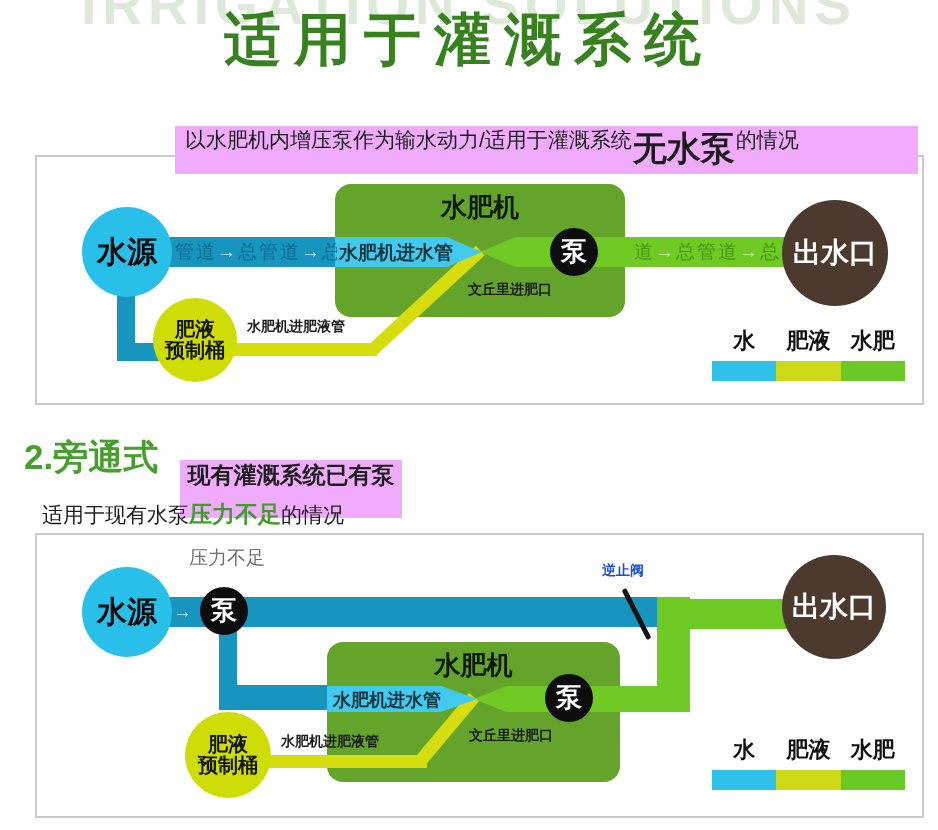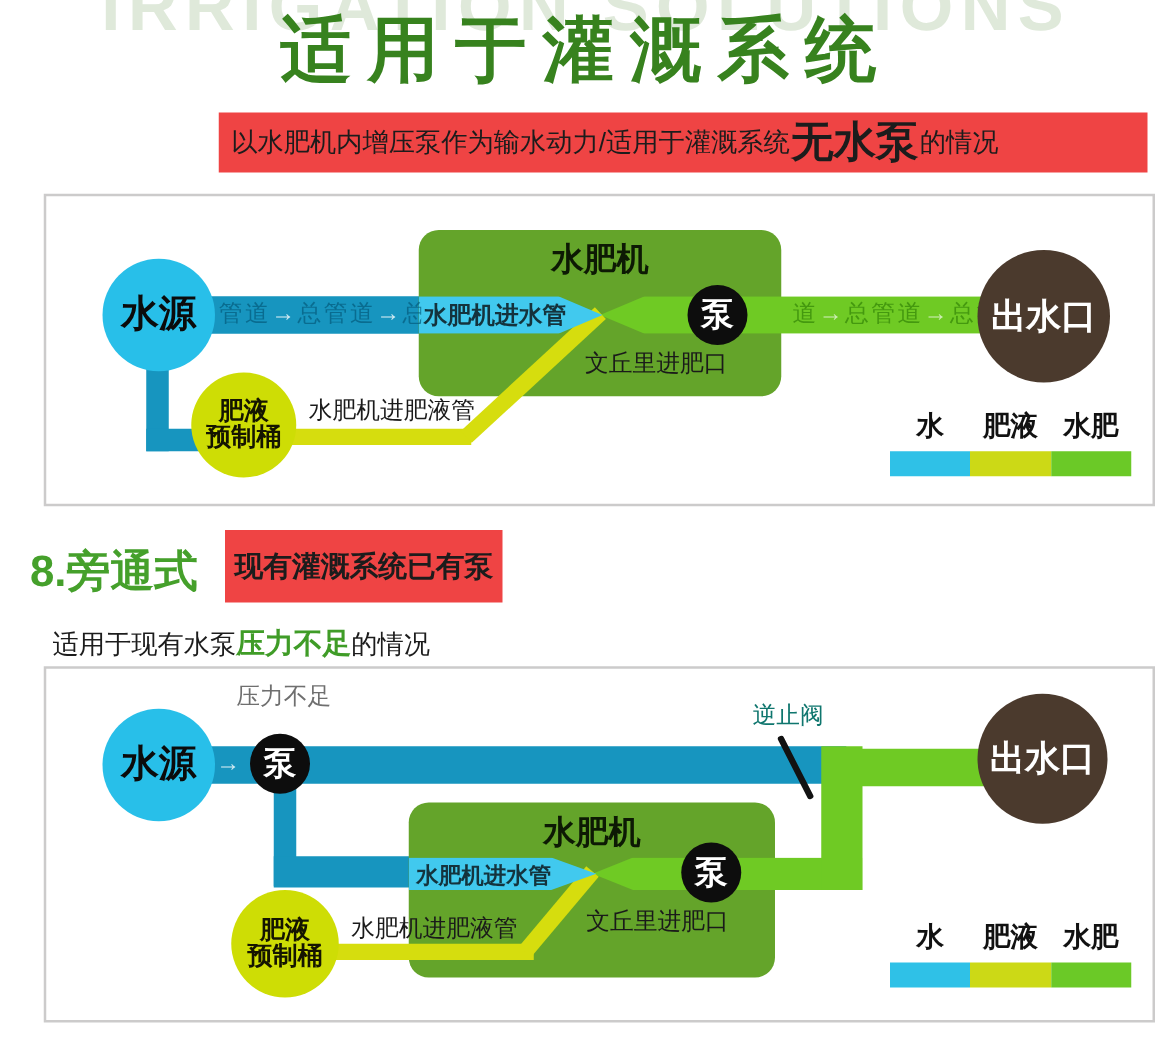--- a/index.html
+++ b/index.html
@@ -16,22 +16,22 @@
     font-size:55px;font-weight:bold;letter-spacing:6px;
     color:#dfe9da;white-space:nowrap;z-index:1;
   }
   .title{
     left:0;right:0;top:2px;margin:0;text-align:center;
     font-size:57px;font-weight:bold;letter-spacing:13px;
     color:#37821e;z-index:2;
   }
   .sec-heading{font-weight:bold;font-size:35px;color:#45a02b;white-space:nowrap;z-index:3;}
   .desc-box{
-    background:#ef4444;display:flex;align-items:center;
-    font-size:21px;color:#1c1c1c;white-space:nowrap;z-index:3;
+    background:#f0abfc;display:flex;
+    font-size:21px;color:#1c1c1c;white-space:nowrap;z-index:3;margin-top:36px;
   }
   .desc-box b{font-size:34px;margin:0 1px;}
   .note-line{font-size:21px;color:#1c1c1c;white-space:nowrap;z-index:3;}
   .note-line b{color:#3f9c27;font-size:23px;}
   
   .dbox{
     background:#fff;border:2px solid #cccbcb;z-index:2;
   }
   
   .circle{
@@ -43,21 +43,21 @@
   .c-tank{background:#cedd05;color:#151500;font-size:20px;z-index:6;}
   .c-outlet{background:#4b3a2d;color:#fff;font-size:28px;z-index:7;}
   .c-pump{background:#0d0d0d;color:#fff;font-size:26px;z-index:8;}
   .pipe-teal{background:#1795bf;z-index:3;}
   .pipe-cyan{background:#41c9ee;z-index:5;}
   .pipe-green{background:#6fca24;z-index:4;}
   .pipe-yellow{background:#d6dd0e;z-index:4;}
   .machine{background:#64a42a;border-radius:16px;z-index:4;}
   .machine-label{font-size:26px;font-weight:bold;color:#0d1a04;text-align:center;z-index:6;}
   .pipe-label{font-size:19px;color:#14333d;font-weight:bold;white-space:nowrap;z-index:7;line-height:1;}
-  .lbl-dark{font-size:19px;color:#1a1a1a;white-space:nowrap;z-index:7;line-height:1;}
+  .lbl-dark{font-size:14px;color:#1a1a1a;white-space:nowrap;z-index:7;line-height:1;font-weight:bold;}
   .lbl-gray{font-size:19px;color:#6f6f6f;white-space:nowrap;z-index:7;line-height:1;}
   .pipe-flow{white-space:nowrap;overflow:hidden;font-size:19px;letter-spacing:2px;z-index:6;}
   .pipe-flow .pch{color:rgba(6,95,128,0.75);}
   .pipe-flow .par{color:rgba(255,255,255,0.8);}
   .pipe-flow .gch{color:rgba(58,140,10,0.8);}
   .pipe-flow .gar{color:rgba(255,255,255,0.65);}
   .taper-right{clip-path:polygon(0 0,76% 0,100% 50%,76% 100%,0 100%);}
   .taper-left-d1{clip-path:polygon(0 50%,10% 0,100% 0,100% 100%,10% 100%);}
   .taper-left-d2{clip-path:polygon(0 50%,15% 0,100% 0,100% 100%,15% 100%);}
   .slash{background:#121212;z-index:8;border-radius:2px;}
@@ -135,21 +135,21 @@
         <span>水肥</span>
       </div>
       <div class="legend-bars">
         <i class="sw-water"></i>
         <i class="sw-fert"></i>
         <i class="sw-mix"></i>
       </div>
     </div>
   </div>
 
-  <div class="abs sec-heading" style="left:24px;top:434px;">8.旁通式</div>
+  <div class="abs sec-heading" style="left:24px;top:434px;">2.旁通式</div>
   <div class="abs desc-box" style="left:180px;top:424px;width:222px;height:58px;justify-content:center;font-weight:bold;font-size:23px;">
     <span>现有灌溉系统已有泵</span>
   </div>
   <div class="abs note-line" style="left:42px;top:499px;">
     <span>适用于现有水泵</span><b>压力不足</b><span>的情况</span>
   </div>
 
   <div class="abs dbox" style="left:35px;top:533px;width:885px;height:281px;">
 
     <div class="abs pipe-teal" style="left:85px;top:62px;width:555px;height:30px;"></div>
@@ -174,21 +174,21 @@
     <div class="abs pipe-yellow" style="left:383px;top:220px;width:84px;height:13px;transform:rotate(-50deg);transform-origin:0 50%;"></div>
 
     <div class="abs circle c-pump" style="left:163px;top:52px;width:48px;height:48px;">
         <span>泵</span>
       </div>
     <div class="abs circle c-pump" style="left:508px;top:139px;width:48px;height:48px;">
         <span>泵</span>
       </div>
 
     <div class="abs slash" style="left:597px;top:51px;width:5px;height:56px;transform:rotate(-27deg);"></div>
-    <div class="abs lbl-dark" style="left:565px;top:28px;color:#0f766e;">逆止阀</div>
+    <div class="abs lbl-dark" style="left:565px;top:28px;color:#1d4ed8;">逆止阀</div>
 
     <div class="abs lbl-gray" style="left:152px;top:13px;">压力不足</div>
     <div class="abs lbl-dark" style="left:432px;top:193px;">文丘里进肥口</div>
     <div class="abs lbl-dark" style="left:244px;top:199px;">水肥机进肥液管</div>
 
     <div class="abs circle c-source" style="left:45px;top:32px;width:90px;height:90px;">
         <span>水源</span>
       </div>
     <div class="abs circle c-tank" style="left:148px;top:177px;width:86px;height:86px;">
       <span>肥液</span>

